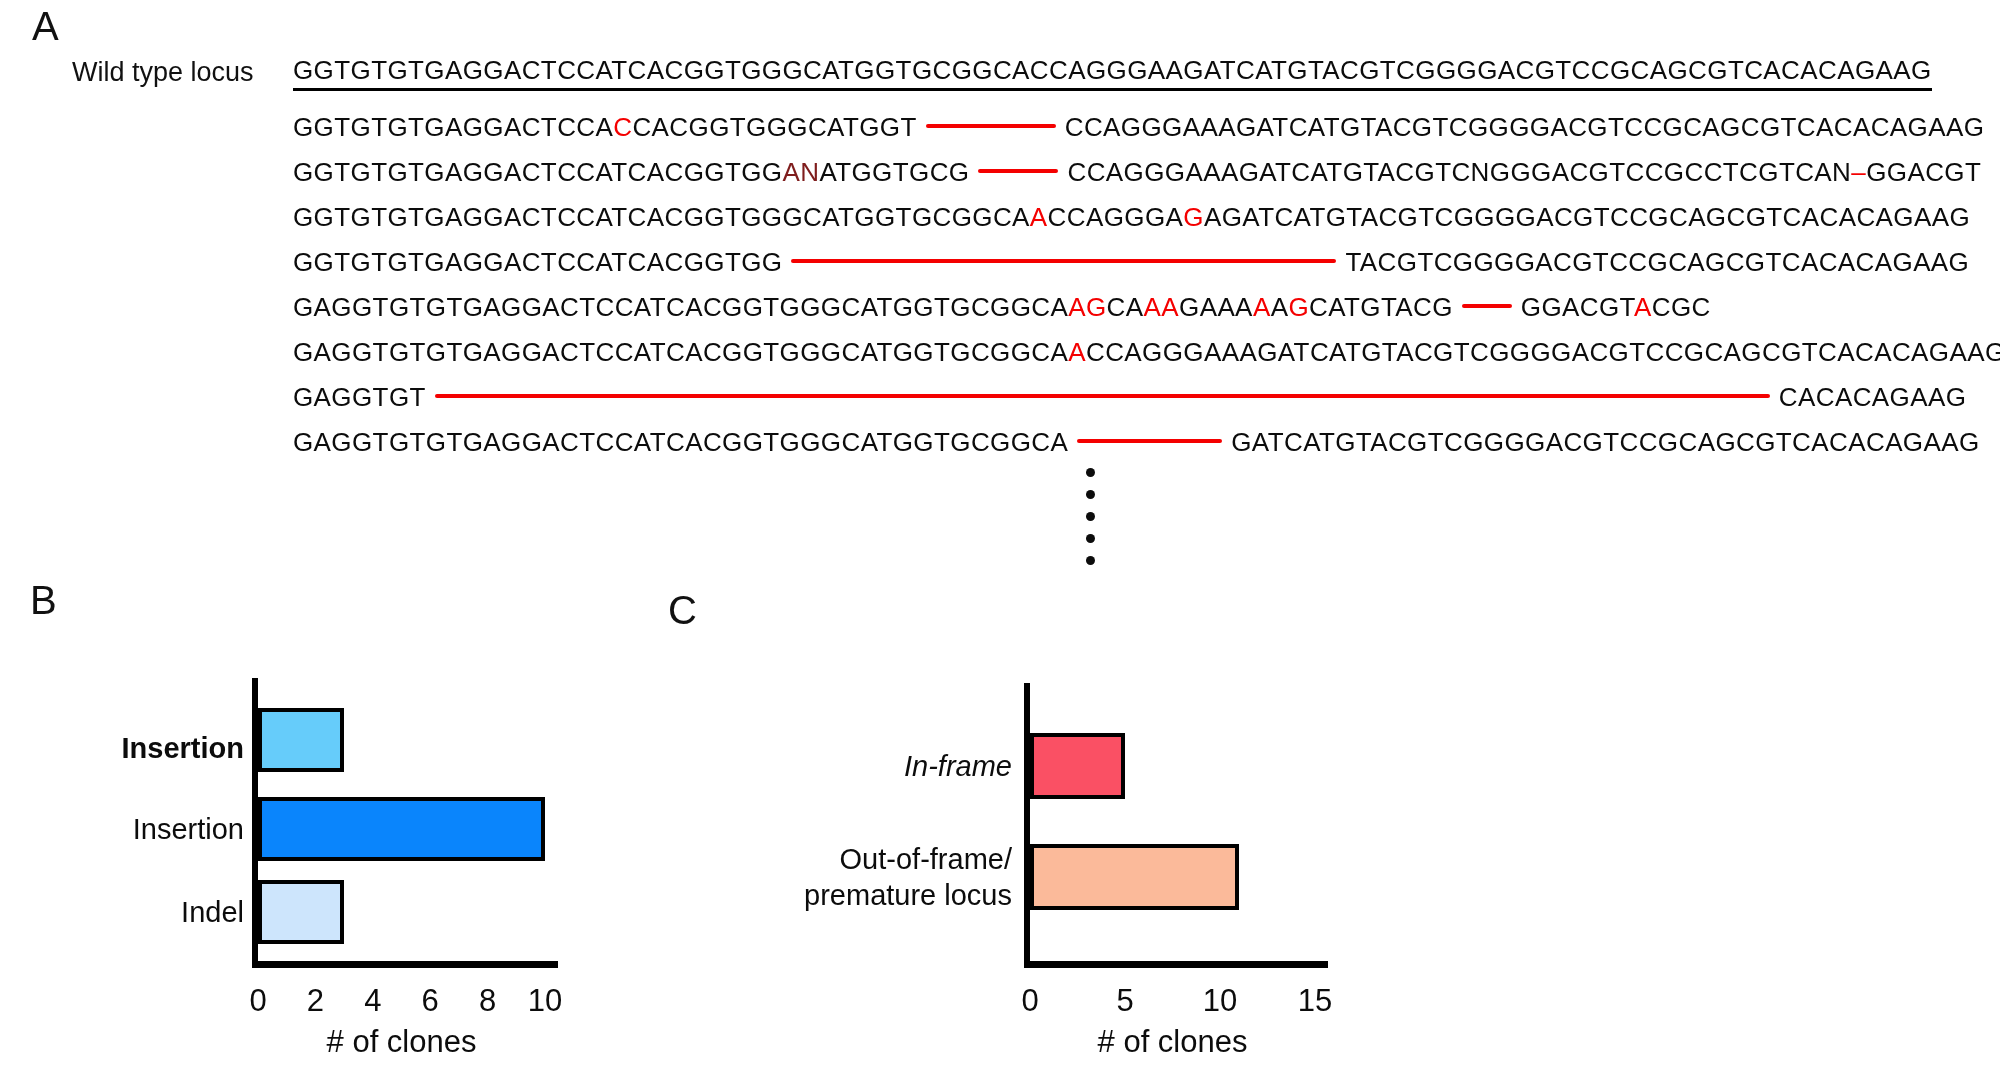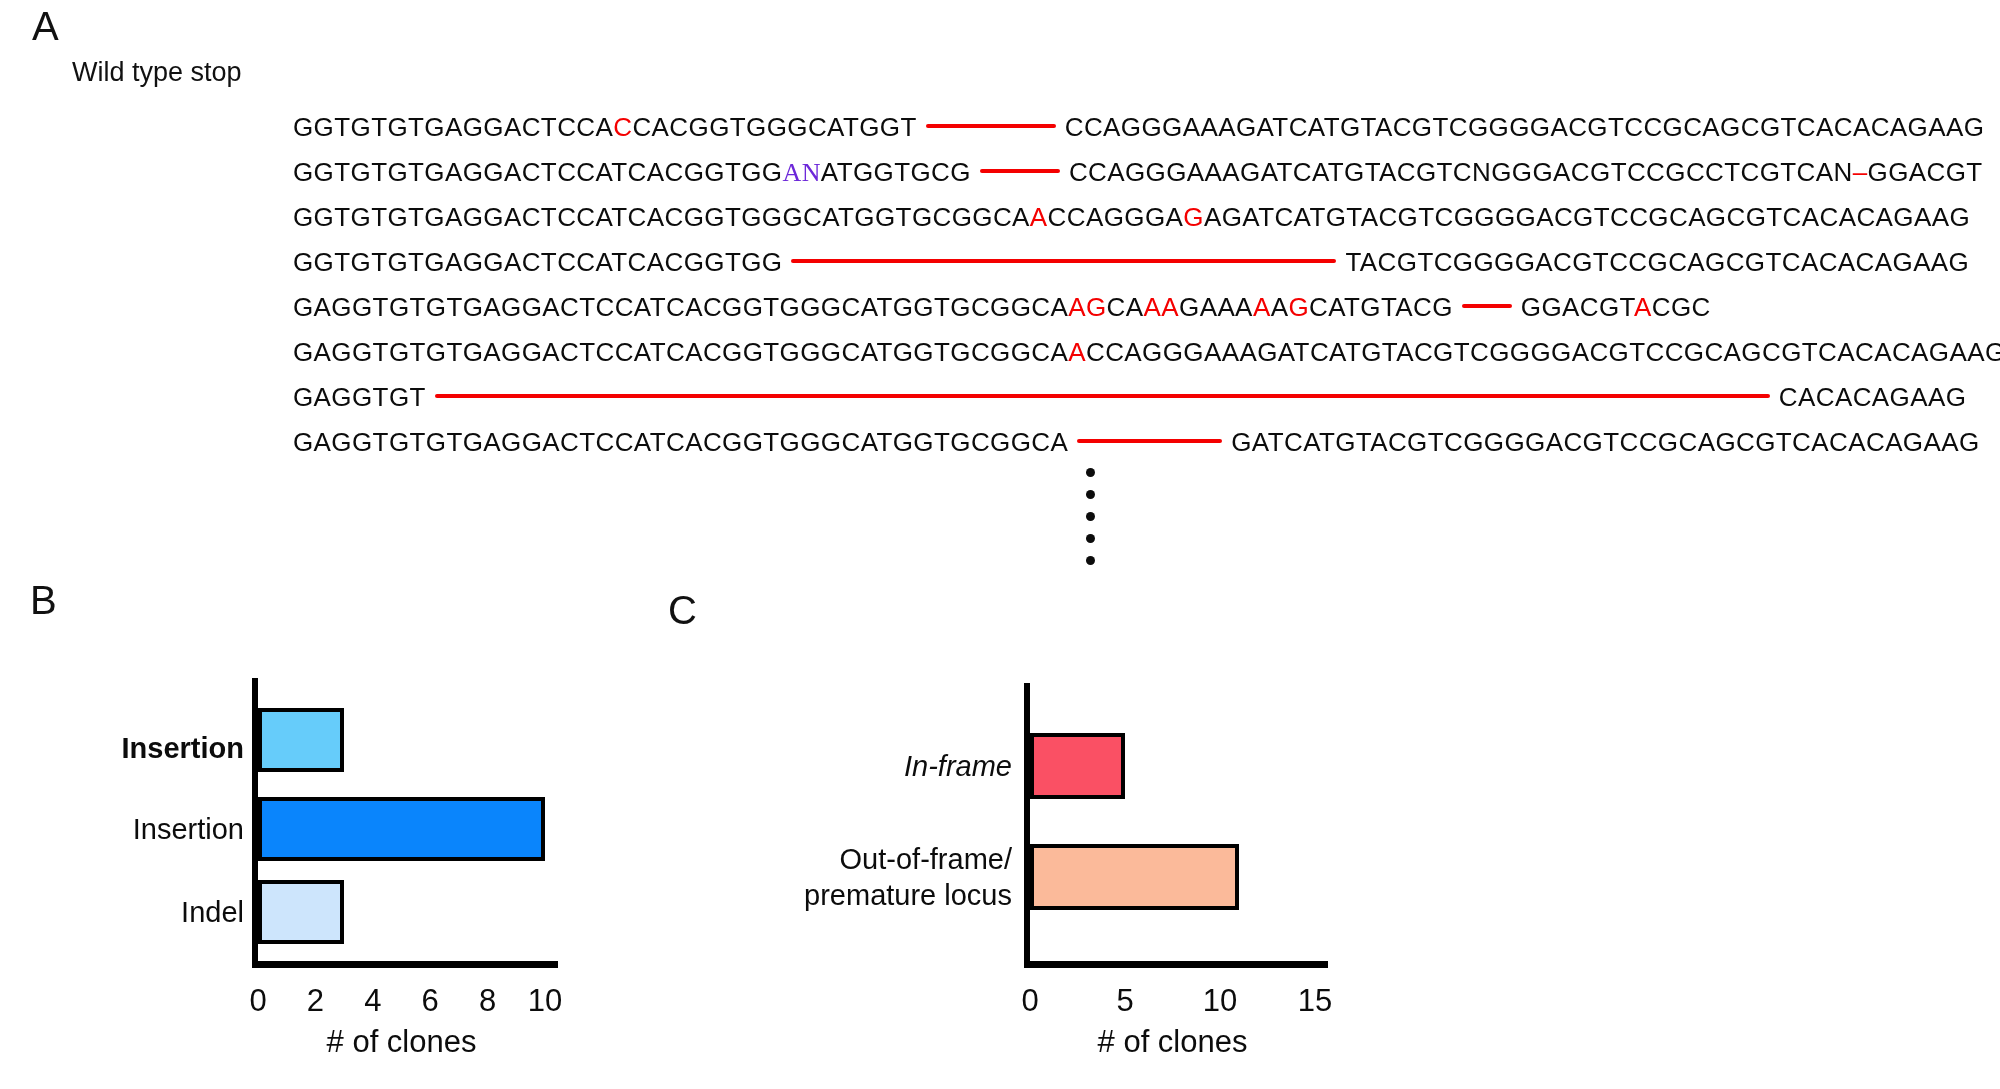--- a/index.html
+++ b/index.html
@@ -16,26 +16,29 @@
   .cat-label{position:absolute;font-size:29px;line-height:36px;text-align:right;white-space:nowrap;color:#0c0c0c;}
   .tick{position:absolute;font-size:31px;transform:translateX(-50%);color:#0c0c0c;}
   .xlabel{position:absolute;font-size:31px;transform:translateX(-50%);white-space:nowrap;color:#0c0c0c;}
 </style>
 </head>
 <body>
 
 <div id="fig">
   <div class="abs fig-label" style="left:32px;top:4px">A</div>
 
-  <div class="abs" style="left:72px;top:57px;font-size:27px;white-space:nowrap">Wild type stop</div>
+  <div class="abs" style="left:72px;top:57px;font-size:27px;white-space:nowrap">Wild type locus</div>
 
+  <div class="abs seq" style="left:293px;top:55px">
+    <span class="wt-underline">GGTGTGTGAGGACTCCATCACGGTGGGCATGGTGCGGCACCAGGGAAGATCATGTACGTCGGGGACGTCCGCAGCGTCACACAGAAG</span>
+  </div>
 
   <div id="seq-rows">
       <div class="abs seq" style="left: 293px; top: 112px;"><span>GGTGTGTGAGGACTCCA</span><span style="color: rgb(244, 0, 0);">C</span><span>CACGGTGGGCATGGT</span><span class="del-line" style="width: 130px; background: rgb(244, 0, 0);"></span><span>CCAGGGAAAGATCATGTACGTCGGGGACGTCCGCAGCGTCACACAGAAG</span></div>
-      <div class="abs seq" style="left: 293px; top: 157px;"><span>GGTGTGTGAGGACTCCATCACGGTGG</span><span style="color: #6d28d9; font-family: Liberation Serif, serif;">AN</span><span>ATGGTGCG</span><span class="del-line" style="width: 80px; background: rgb(244, 0, 0);"></span><span>CCAGGGAAAGATCATGTACGTCNGGGACGTCCGCCTCGTCAN</span><span style="color: rgb(244, 0, 0);">–</span><span>GGACGT</span></div>
+      <div class="abs seq" style="left: 293px; top: 157px;"><span>GGTGTGTGAGGACTCCATCACGGTGG</span><span style="color: #7f1d1d;">AN</span><span>ATGGTGCG</span><span class="del-line" style="width: 80px; background: rgb(244, 0, 0);"></span><span>CCAGGGAAAGATCATGTACGTCNGGGACGTCCGCCTCGTCAN</span><span style="color: rgb(244, 0, 0);">–</span><span>GGACGT</span></div>
       <div class="abs seq" style="left: 293px; top: 202px;"><span>GGTGTGTGAGGACTCCATCACGGTGGGCATGGTGCGGCA</span><span style="color: rgb(244, 0, 0);">A</span><span>CCAGGGA</span><span style="color: rgb(244, 0, 0);">G</span><span>AGATCATGTACGTCGGGGACGTCCGCAGCGTCACACAGAAG</span></div>
       <div class="abs seq" style="left: 293px; top: 247px;"><span>GGTGTGTGAGGACTCCATCACGGTGG</span><span class="del-line" style="width: 545px; background: rgb(244, 0, 0);"></span><span>TACGTCGGGGACGTCCGCAGCGTCACACAGAAG</span></div>
       <div class="abs seq" style="left: 293px; top: 292px;"><span>GAGGTGTGTGAGGACTCCATCACGGTGGGCATGGTGCGGCA</span><span style="color: rgb(244, 0, 0);">AG</span><span>CA</span><span style="color: rgb(244, 0, 0);">AA</span><span>GAAA</span><span style="color: rgb(244, 0, 0);">A</span><span>A</span><span style="color: rgb(244, 0, 0);">G</span><span>CATGTACG</span><span class="del-line" style="width: 50px; background: rgb(244, 0, 0);"></span><span>GGACGT</span><span style="color: rgb(244, 0, 0);">A</span><span>CGC</span></div>
       <div class="abs seq" style="left: 293px; top: 337px;"><span>GAGGTGTGTGAGGACTCCATCACGGTGGGCATGGTGCGGCA</span><span style="color: rgb(244, 0, 0);">A</span><span>CCAGGGAAAGATCATGTACGTCGGGGACGTCCGCAGCGTCACACAGAAG</span></div>
       <div class="abs seq" style="left: 293px; top: 382px;"><span>GAGGTGT</span><span class="del-line" style="width: 1335px; background: rgb(244, 0, 0);"></span><span>CACACAGAAG</span></div>
       <div class="abs seq" style="left: 293px; top: 427px;"><span>GAGGTGTGTGAGGACTCCATCACGGTGGGCATGGTGCGGCA</span><span class="del-line" style="width: 145px; background: rgb(244, 0, 0);"></span><span>GATCATGTACGTCGGGGACGTCCGCAGCGTCACACAGAAG</span></div>
     </div>
 
   <div id="dots">
       <div class="dot" style="top: 468px;"></div>

